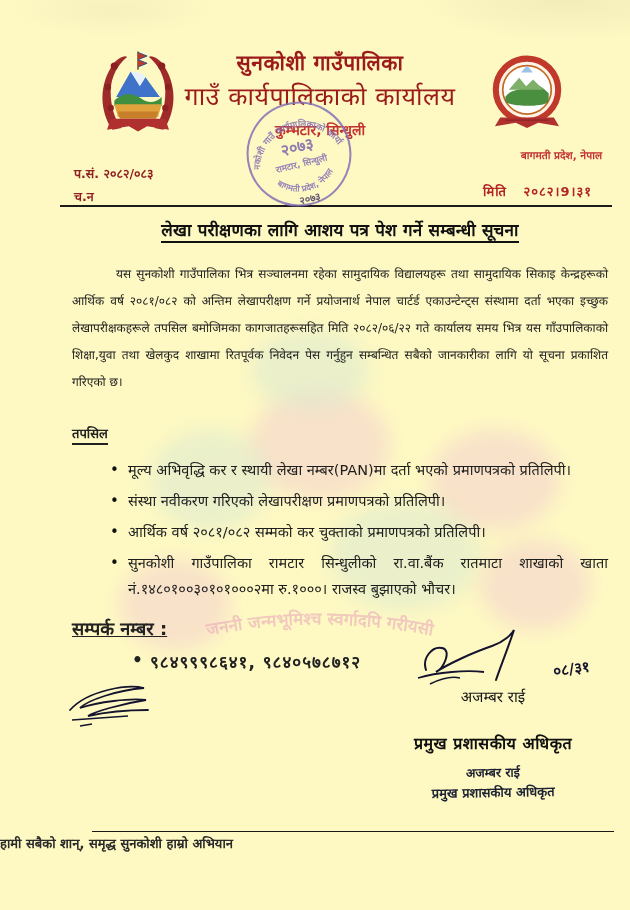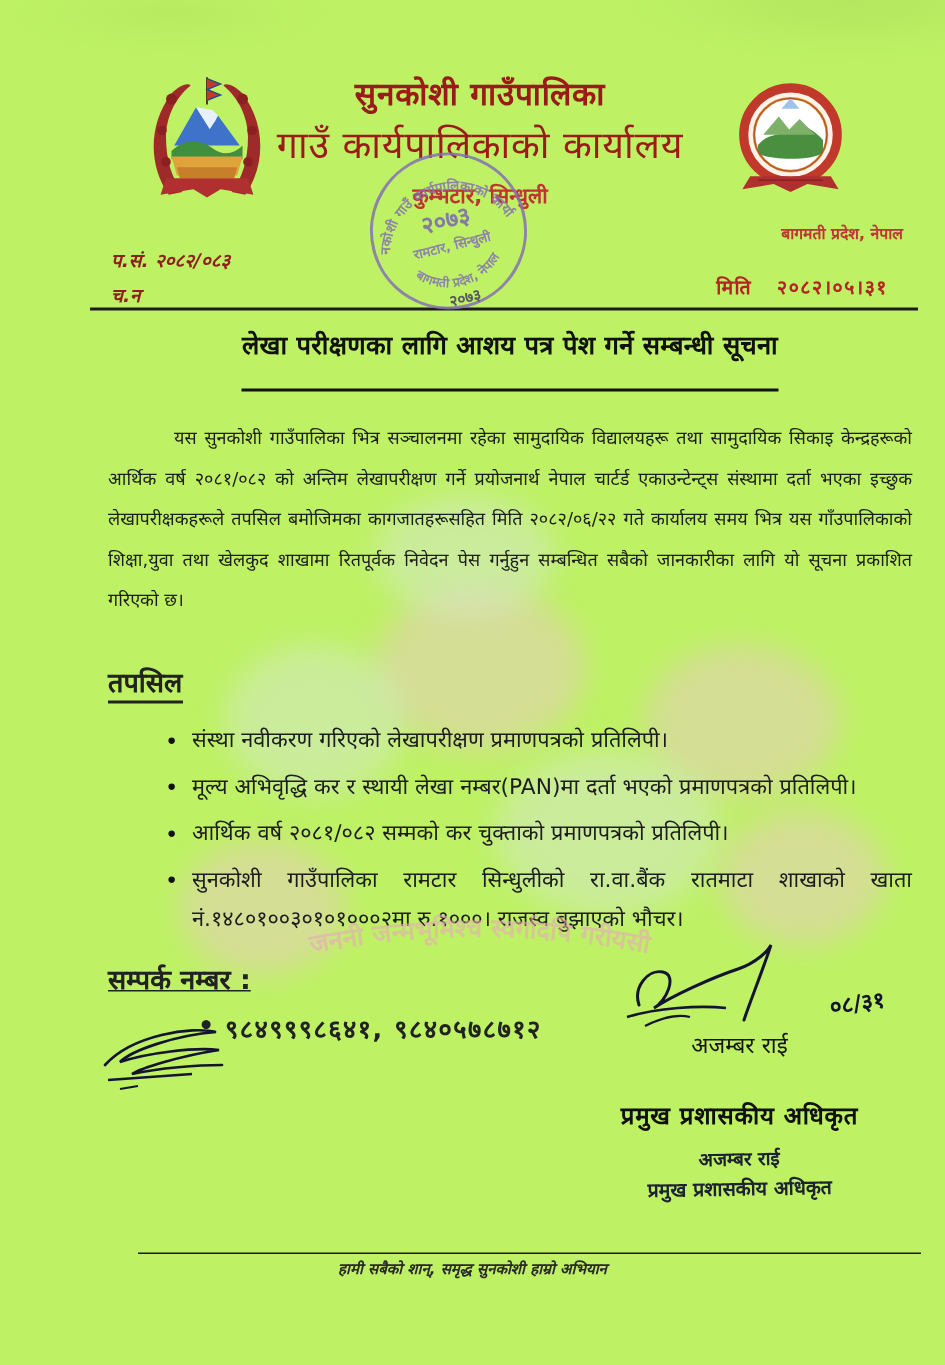--- a/index.html
+++ b/index.html
@@ -4,21 +4,21 @@
 <style>
   html,body{margin:0;padding:0;}
   body{
     width:630px;height:910px;
     background:#ffffff;
     font-family:"DejaVu Sans",sans-serif;
     color:#222;
     position:relative;
     overflow:hidden;
   }
-  .page{position:absolute;inset:0;background:#bef264;}
+  .page{position:absolute;inset:0;background:#fef9c3;}
 
   
   .scan-shade{position:absolute;inset:0;pointer-events:none;
     background:
       radial-gradient(220px 60px at 90% 0%, rgba(0,0,0,0.05), transparent 70%),
       radial-gradient(160px 40px at 18% 1%, rgba(0,0,0,0.03), transparent 70%);
   }
 
   
   .wm{position:absolute;border-radius:50%;filter:blur(10px);pointer-events:none;}
@@ -27,35 +27,35 @@
 
   
   .letterhead{position:absolute;top:40px;left:0;width:630px;height:165px;}
   .emblem-left{position:absolute;left:92px;top:6px;width:92px;height:102px;}
   .emblem-right{position:absolute;left:488px;top:12px;width:78px;height:86px;}
   .head-center{position:absolute;left:170px;top:8px;width:300px;text-align:center;}
   .muni-name{font-size:21px;font-weight:bold;color:#9b1b1b;letter-spacing:.5px;}
   .office-name{font-size:25px;font-weight:normal;color:#9b1b1b;margin-top:2px;letter-spacing:.5px;text-align:center;}
   .address-line{font-size:14px;color:#c23434;margin-top:8px;font-weight:bold;}
   .province-right{position:absolute;right:28px;top:108px;font-size:10.5px;color:#c23434;font-weight:bold;}
-  .refs{position:absolute;left:74px;top:122px;font-size:12.5px;color:#8f1f1f;font-weight:bold;line-height:23px;font-style:italic;}
+  .refs{position:absolute;left:74px;top:122px;font-size:12.5px;color:#8f1f1f;font-weight:bold;line-height:23px;}
   .date-right{position:absolute;right:38px;top:142px;font-size:13px;color:#b32424;font-weight:bold;letter-spacing:1px;}
   .head-rule{position:absolute;left:60px;right:18px;top:165px;border-top:2px solid #1c1c1c;}
 
   
   .round-stamp{position:absolute;left:243px;top:58px;width:112px;height:112px;
     transform:rotate(-14deg);opacity:.85;}
 
   
   .content{position:absolute;top:218px;left:72px;width:536px;}
   .notice-title-wrap{text-align:center;margin-bottom:18px;}
   .notice-title{display:inline-block;font-size:17px;font-weight:bold;color:#111;
-    border-bottom:2px solid #111;padding-bottom:18px;letter-spacing:.2px;}
+    border-bottom:2px solid #111;padding-bottom:0;letter-spacing:.2px;}
   .body-par{font-size:12px;line-height:27px;text-align:justify;text-indent:44px;color:#1d1d1d;}
-  .list-heading{display:inline-block;font-size:18px;font-weight:bold;margin-top:16px;
+  .list-heading{display:inline-block;font-size:13px;font-weight:bold;margin-top:16px;
     border-bottom:2px solid #222;padding-bottom:1px;}
   ul.doc-list{list-style:none;margin:12px 0 0 0;padding:0 0 0 38px;}
   ul.doc-list li{font-size:14.5px;line-height:26px;margin-bottom:5px;text-align:justify;
     position:relative;padding-left:18px;color:#1d1d1d;}
   ul.doc-list li::before{content:"•";position:absolute;left:0;top:0;font-size:15px;color:#111;}
   .contact-heading{font-size:18px;font-weight:bold;margin-top:14px;text-decoration:underline;}
   ul.contact-list{list-style:none;margin:10px 0 0 0;padding:0 0 0 60px;}
   ul.contact-list li{font-size:17px;font-weight:bold;letter-spacing:1px;position:relative;padding-left:18px;}
   ul.contact-list li::before{content:"•";position:absolute;left:0;top:0;}
 
@@ -70,21 +70,21 @@
     transform:rotate(-8deg);font-weight:bold;}
   .sig-name{font-size:15px;color:#141414;margin-top:-4px;}
   .sig-designation{font-size:16px;font-weight:bold;color:#101010;margin-top:26px;letter-spacing:.5px;}
   .sig-stamp{margin-top:10px;color:#1d2233;transform:rotate(-1deg);}
   .sig-stamp .l1{font-size:12.5px;font-weight:bold;}
   .sig-stamp .l2{font-size:13px;font-weight:bold;margin-top:2px;}
 
   
   .footer{position:absolute;left:0;bottom:58px;width:630px;}
   .footer-rule{margin:0 16px 0 92px;border-top:1.5px solid #1a1a1a;}
-  .footer-slogan{text-align:center;font-size:10px;font-weight:bold;font-style:italic;color:#2a2a2a;margin-top:2px;}
+  .footer-slogan{text-align:left;font-size:13px;font-weight:bold;color:#2a2a2a;margin-top:2px;}
   .footer-contact{text-align:center;font-size:10.5px;font-weight:bold;font-style:italic;color:#1c1c1c;margin-top:5px;letter-spacing:.2px;}
 </style>
 </head>
 <body>
 
 <div class="page">
 
   <div class="wm pink" style="left:250px;top:390px;width:140px;height:110px;"></div>
   <div class="wm green" style="left:150px;top:430px;width:120px;height:100px;"></div>
   <div class="wm pink" style="left:430px;top:430px;width:130px;height:100px;"></div>
@@ -135,21 +135,21 @@
 
     <div class="province-right">बागमती प्रदेश, नेपाल</div>
 
     <div class="refs">
       <div>प.सं. २०८२/०८३</div>
       <div>च.न</div>
     </div>
 
     <div class="date-right">
       <span>मिति</span>&nbsp;&nbsp;
-      <span>२०८२।०५।३१</span>
+      <span>२०८२।9।३१</span>
     </div>
 
     <div class="head-rule"></div>
 
     <svg class="round-stamp" viewBox="0 0 120 120">
       <defs>
         <path id="arcTop" d="M 16,64 A 46,46 0 0 1 104,64" fill="none"></path>
         <path id="arcBot" d="M 22,76 A 42,42 0 0 0 98,76" fill="none"></path>
       </defs>
       <circle cx="60" cy="60" r="55" fill="none" stroke="#8571b5" stroke-width="2.2"></circle>
@@ -169,22 +169,22 @@
 
     <div class="notice-title-wrap">
       <span class="notice-title">लेखा परीक्षणका लागि आशय पत्र पेश गर्ने सम्बन्धी सूचना</span>
     </div>
 
     <p class="body-par">यस सुनकोशी गाउँपालिका भित्र सञ्चालनमा रहेका सामुदायिक विद्यालयहरू तथा सामुदायिक सिकाइ केन्द्रहरूको आर्थिक वर्ष २०८१/०८२ को अन्तिम लेखापरीक्षण गर्ने प्रयोजनार्थ नेपाल चार्टर्ड एकाउन्टेन्ट्स संस्थामा दर्ता भएका इच्छुक लेखापरीक्षकहरूले तपसिल बमोजिमका कागजातहरूसहित मिति २०८२/०६/२२ गते कार्यालय समय भित्र यस गाँउपालिकाको शिक्षा,युवा तथा खेलकुद शाखामा रितपूर्वक निवेदन पेस गर्नुहुन सम्बन्धित सबैको जानकारीका लागि यो सूचना प्रकाशित गरिएको छ।</p>
 
     <span class="list-heading">तपसिल</span>
 
     <ul class="doc-list">
+      <li>मूल्य अभिवृद्धि कर र स्थायी लेखा नम्बर(PAN)मा दर्ता भएको प्रमाणपत्रको प्रतिलिपी।</li>
       <li>संस्था नवीकरण गरिएको लेखापरीक्षण प्रमाणपत्रको प्रतिलिपी।</li>
-      <li>मूल्य अभिवृद्धि कर र स्थायी लेखा नम्बर(PAN)मा दर्ता भएको प्रमाणपत्रको प्रतिलिपी।</li>
       <li>आर्थिक वर्ष २०८१/०८२ सम्मको कर चुक्ताको प्रमाणपत्रको प्रतिलिपी।</li>
       <li>सुनकोशी गाउँपालिका रामटार सिन्धुलीको रा.वा.बैंक रातमाटा शाखाको खाता नं.१४८०१००३०१०१०००२मा रु.१०००। राजस्व बुझाएको भौचर।</li>
     </ul>
 
     <div class="contact-heading">सम्पर्क नम्बर :</div>
     <ul class="contact-list">
       <li>९८४९९९८६४१, ९८४०५७८७१२</li>
     </ul>
   </div>
 

